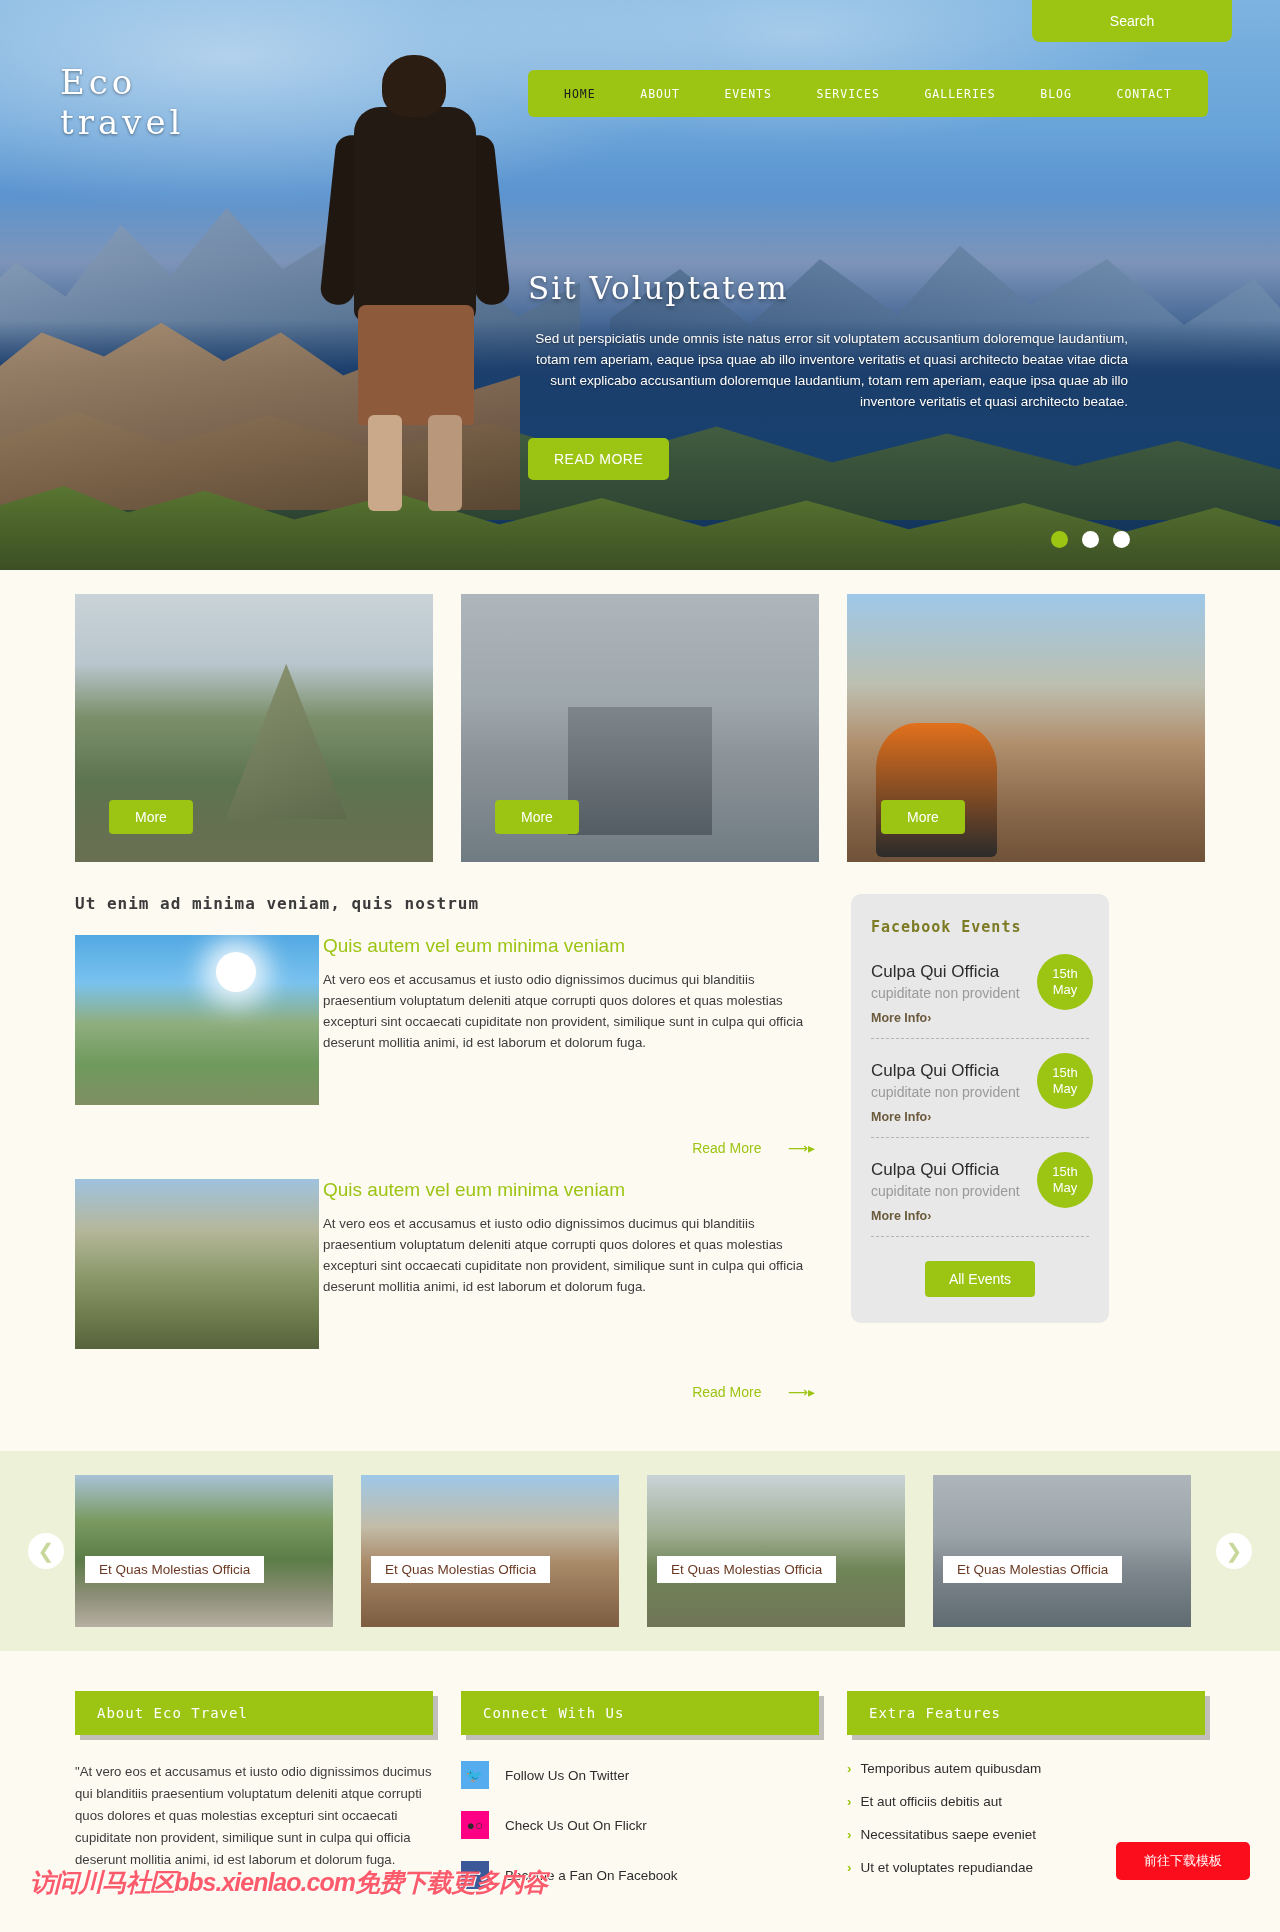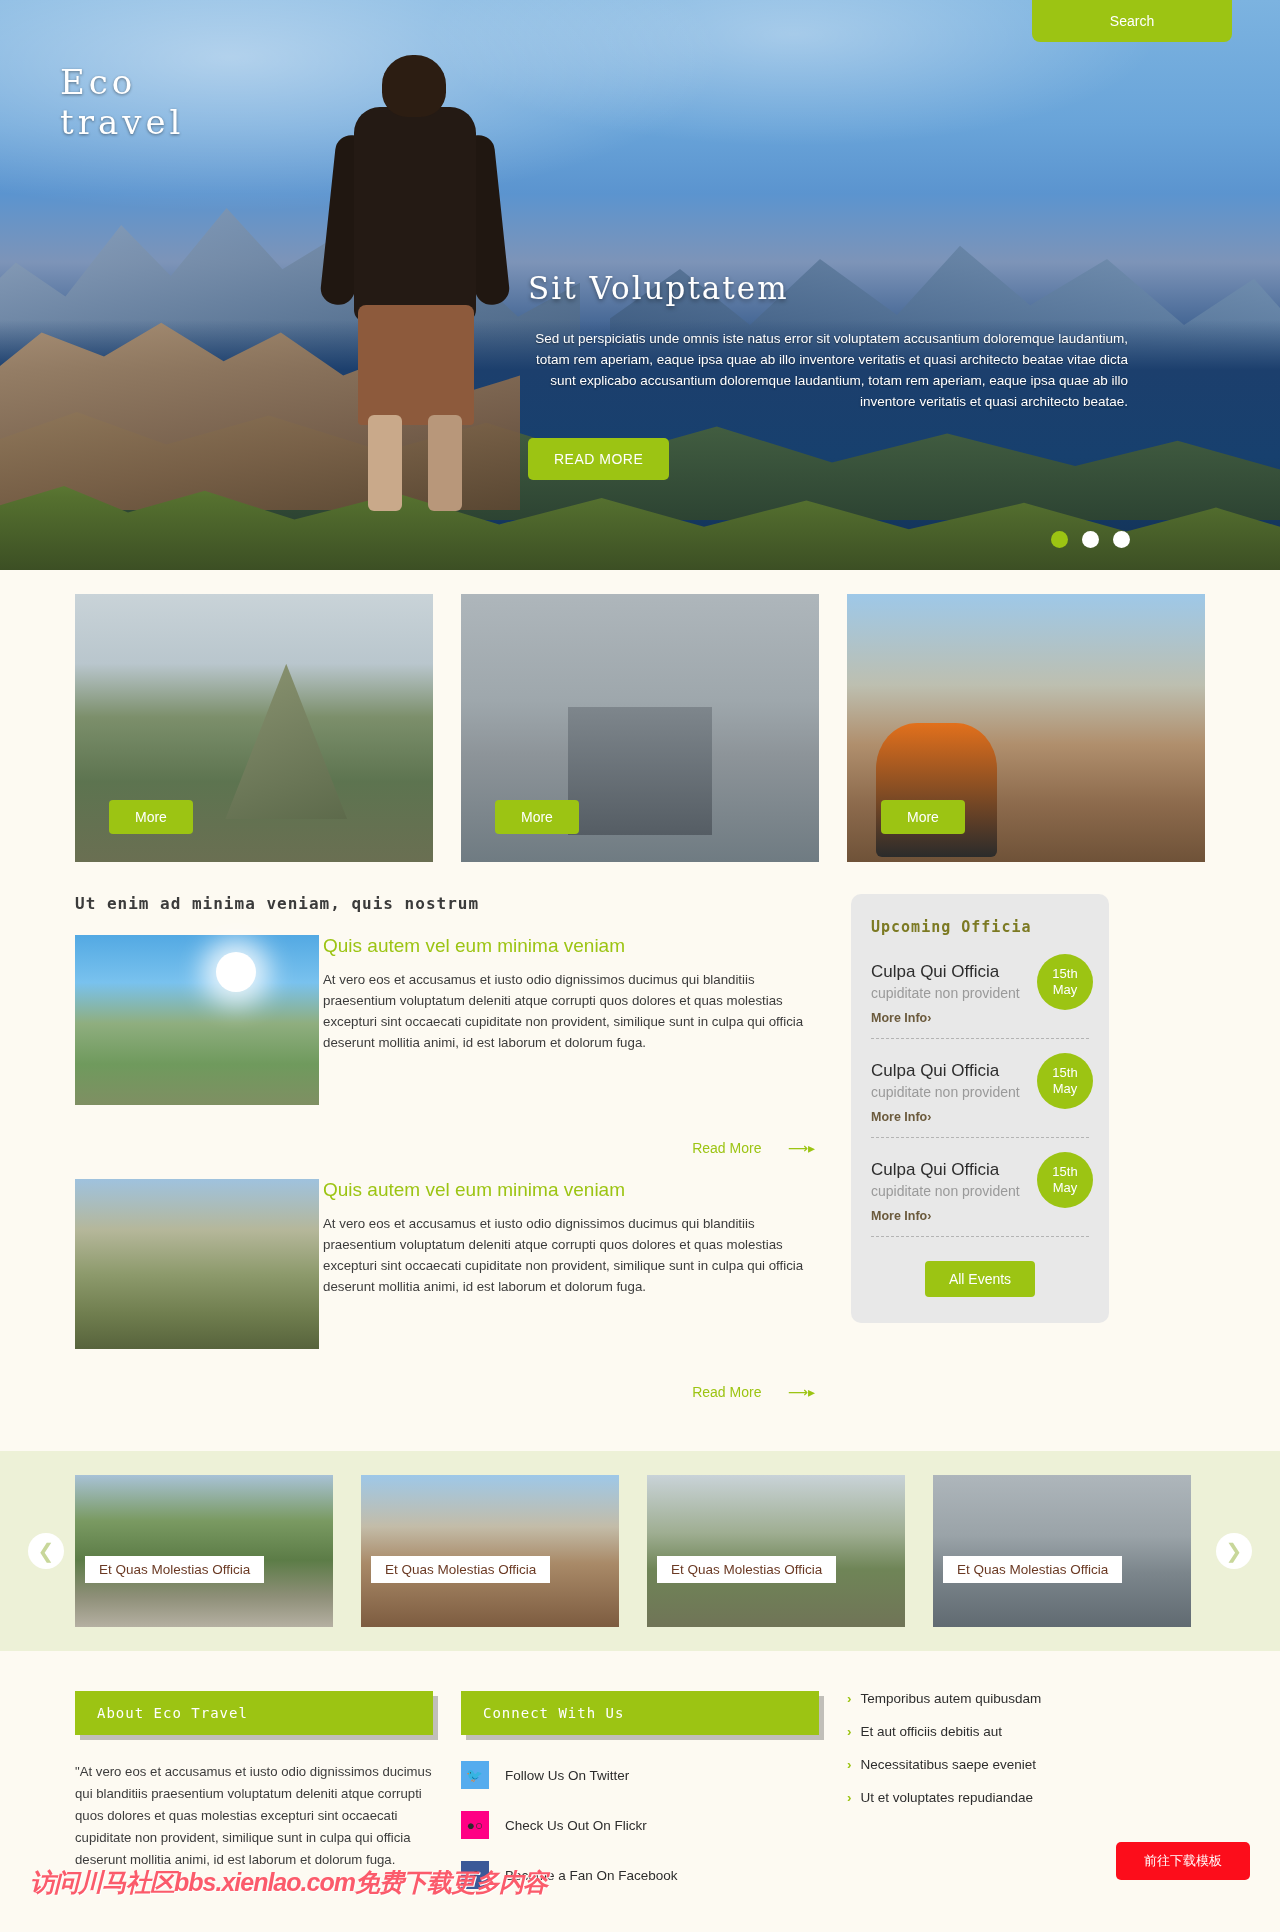--- a/index.html
+++ b/index.html
@@ -281,20 +281,29 @@
       <div class="legR"></div>
   </div>
 
   <div class="logo">
     <div>Eco</div>
     <div>travel</div>
   </div>
 
   <button class="search-btn">Search</button>
 
+  <nav class="nav">
+    <a href="#" class="active">HOME</a>
+    <a href="#">ABOUT</a>
+    <a href="#">EVENTS</a>
+    <a href="#">SERVICES</a>
+    <a href="#">GALLERIES</a>
+    <a href="#">BLOG</a>
+    <a href="#">CONTACT</a>
+  </nav>
 
   <div class="hero-caption">
     <h2>Sit Voluptatem</h2>
     <p>Sed ut perspiciatis unde omnis iste natus error sit voluptatem accusantium doloremque laudantium, totam rem aperiam, eaque ipsa quae ab illo inventore veritatis et quasi architecto beatae vitae dicta sunt explicabo accusantium doloremque laudantium, totam rem aperiam, eaque ipsa quae ab illo inventore veritatis et quasi architecto beatae.</p>
     <button class="btn-readmore">READ MORE</button>
   </div>
 
   <div class="dots">
     <span class="dot on"></span>
     <span class="dot"></span>
@@ -344,21 +353,21 @@
         </div>
       </article>
       <div class="readmore-row">
         <a href="#">Read More</a>
         <span class="arw">⟶▸</span>
       </div>
     </div>
 
     <aside class="side-col">
       <div class="events-box">
-        <h4>Upcoming Officia</h4>
+        <h4>Facebook Events</h4>
 
         <div class="event">
           <div class="ttl">Culpa Qui Officia</div>
           <div class="sub">cupiditate non provident</div>
           <a href="#" class="mi"><span>More Info</span>›</a>
           <div class="badge">
             <span>15th</span>
             <span>May</span>
           </div>
         </div>
@@ -425,20 +434,21 @@
         <span class="sico fl">●○</span>
         <span>Check Us Out On Flickr</span>
       </div>
       <div class="social">
         <span class="sico fb">f</span>
         <span>Become a Fan On Facebook</span>
       </div>
     </div>
 
     <div class="fcol">
+      <div class="fhead">Extra Features</div>
       <ul class="flist">
         <li><span class="chev">›</span><span>Temporibus autem quibusdam</span></li>
         <li><span class="chev">›</span><span>Et aut officiis debitis aut</span></li>
         <li><span class="chev">›</span><span>Necessitatibus saepe eveniet</span></li>
         <li><span class="chev">›</span><span>Ut et voluptates repudiandae</span></li>
 
       </ul>
     </div>
   </div>
 </footer>

